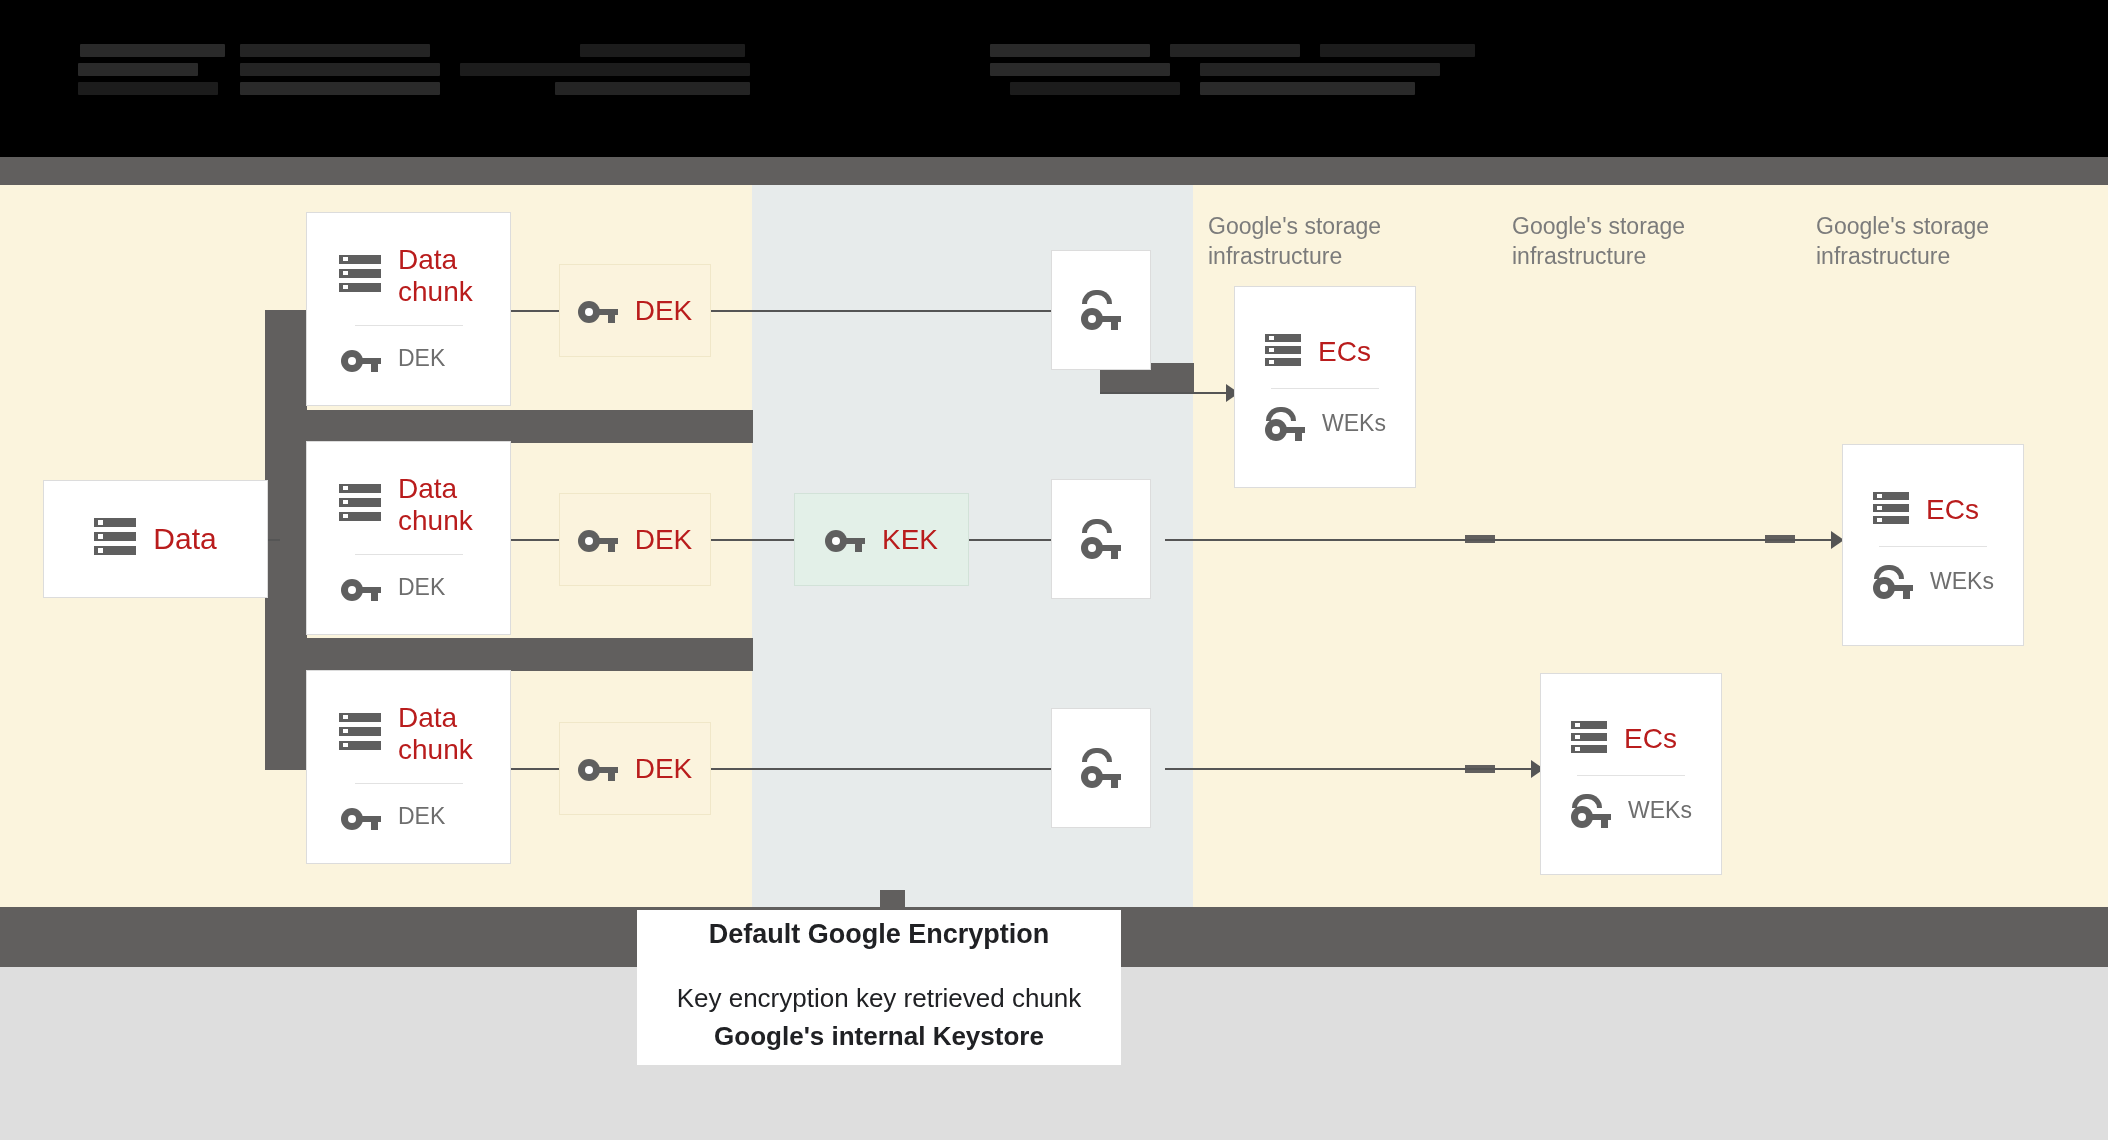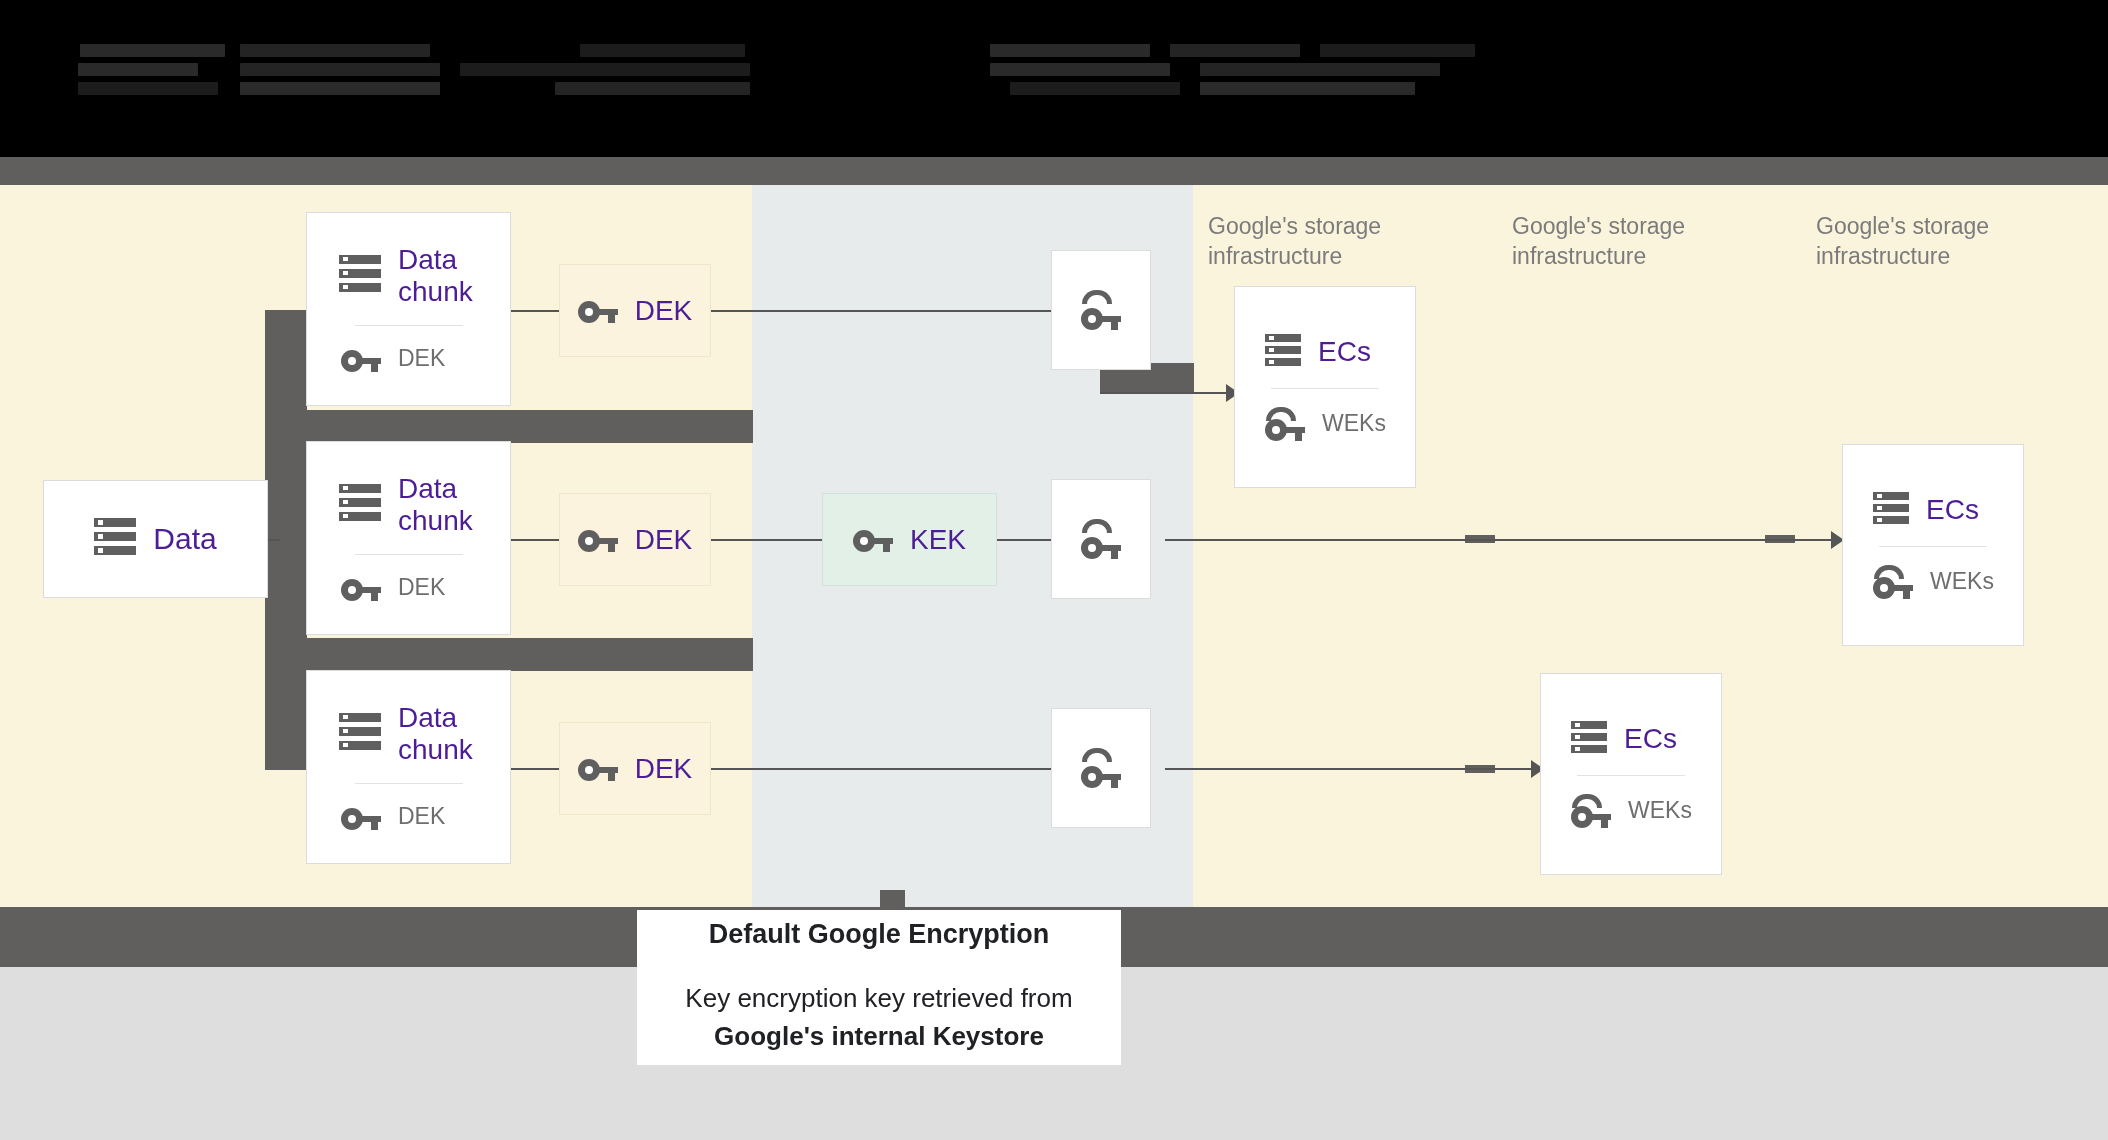--- a/index.html
+++ b/index.html
@@ -35,21 +35,21 @@
     position: absolute; background: #ffffff;
     border: 1px solid #dcdcdc;
     display: flex; flex-direction: column;
     align-items: center; justify-content: center;
   }
   .box.key-cream { background: #fbf3dd; border: 1px solid #f0e7c8; }
   .box.key-mint  { background: #e3f0e8; border: 1px solid #d2e2d8; }
   .box.plain     { background: #ffffff; }
 
   .row { display: flex; align-items: center; gap: 17px; }
-  .row .label { color: #4c1d95; font-size: 28px; line-height: 1.12; }
+  .row .label { color: #b91c1c; font-size: 28px; line-height: 1.12; }
   .row .label.sub { color: #6e6e6e; font-size: 23px; }
   .row .label.big { font-size: 30px; }
 
   .divider { width: 108px; height: 1px; background: #e2e2e2; margin: 18px 0; }
 
   
   .svr { width: 42px; height: 42px; flex: 0 0 42px; }
   .svr i {
     display: block; width: 42px; height: 9px; background: #5f5f5f;
     margin-bottom: 5px; position: relative;
@@ -276,21 +276,21 @@
     <div class="row">
       <span class="keyicon">
           <span class="head"></span>
           <span class="shaft"></span>
           <span class="tooth"></span>
         </span>
       <span class="label">DEK</span>
     </div>
   </div>
 
-  <div class="box key-mint" style="left:794px; top:493px; width:175px; height:93px;margin-left:28px;">
+  <div class="box key-mint" style="left:794px; top:493px; width:175px; height:93px;">
     <div class="row">
       <span class="keyicon">
           <span class="head"></span>
           <span class="shaft"></span>
           <span class="tooth"></span>
         </span>
       <span class="label">KEK</span>
     </div>
   </div>
 
@@ -382,18 +382,18 @@
           <span class="shaft"></span>
           <span class="tooth"></span>
       </span>
       <span class="label sub">WEKs</span>
     </div>
   </div>
 
   <div class="legend-card" style="left:637px; top:910px; width:484px; height:155px;">
     <div class="legend-title">Default Google Encryption</div>
     <div class="legend-sub">
-      <span>Key encryption key retrieved from</span><br>
+      <span>Key encryption key retrieved chunk</span><br>
       <b>Google's internal Keystore</b>
     </div>
   </div>
 
 </div>
 
 </body></html>

